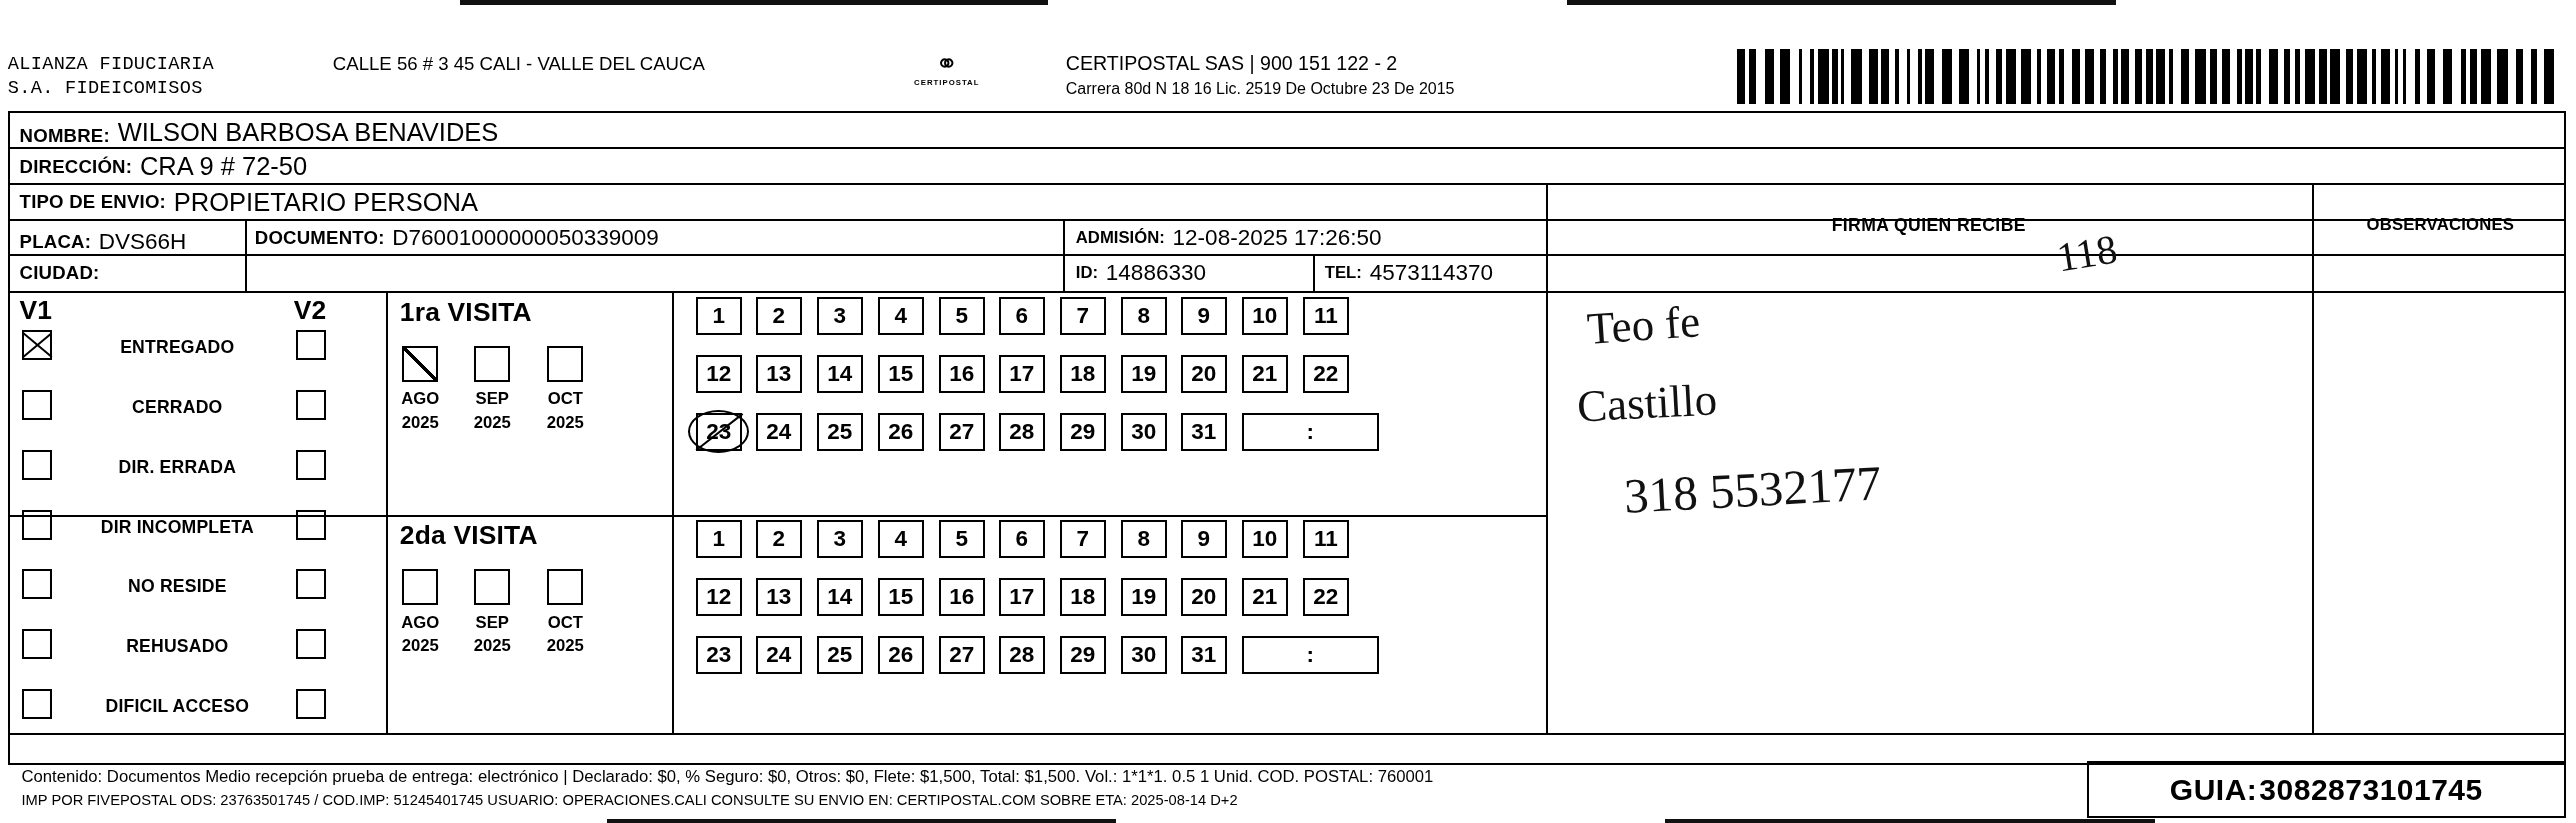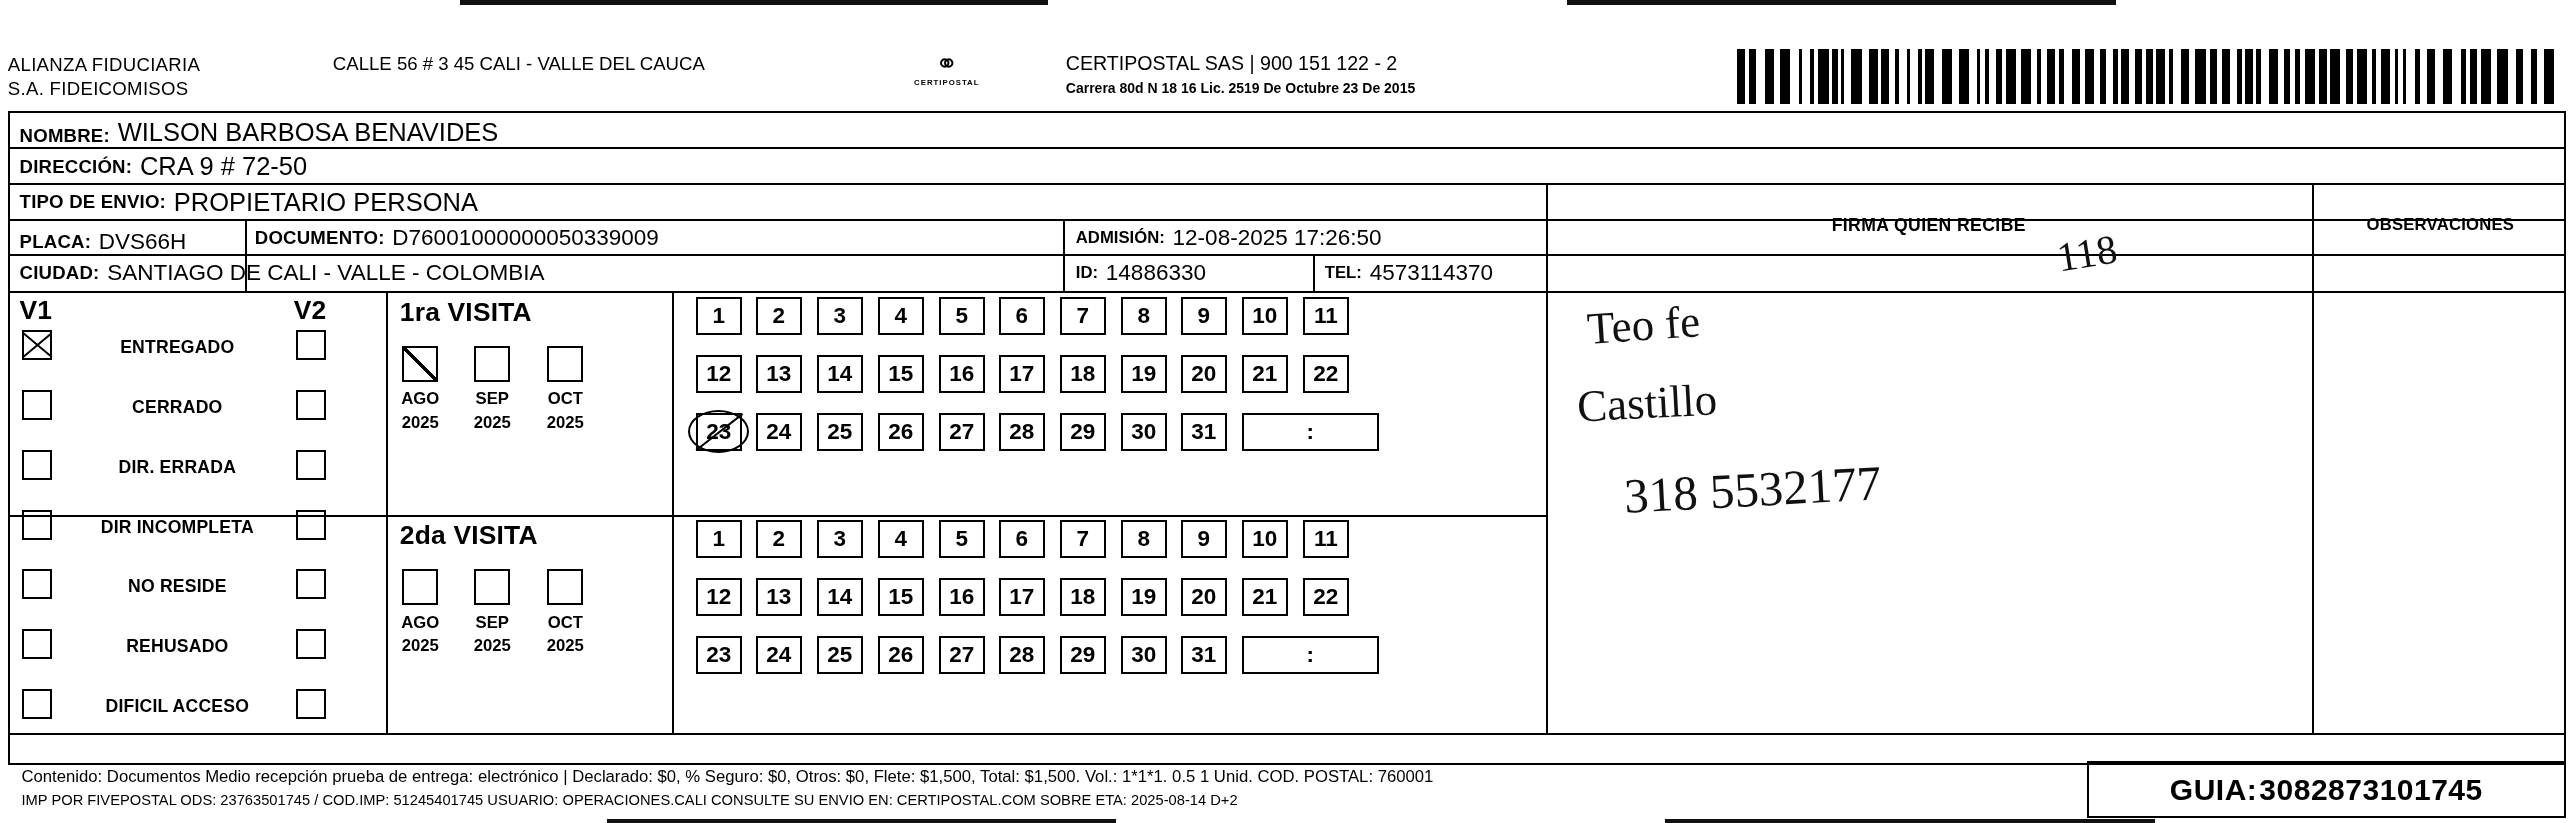--- a/index.html
+++ b/index.html
@@ -5,27 +5,27 @@
   html,body{margin:0;padding:0;background:#fff;}
   body{width:2576px;height:824px;font-family:"Liberation Sans",sans-serif;color:#000;}
   .sheet{position:relative;width:2576px;height:824px;overflow:hidden;}
 
   
   .topmark{position:absolute;top:0;background:#111;height:4.9px;}
 
   
   .header{position:absolute;left:7.8px;top:47px;width:2560px;height:61px;}
   .shipper{position:absolute;left:0;top:5.9px;font-size:18.6px;line-height:24.5px;letter-spacing:0.3px;}
-  .shipper div{white-space:nowrap;}
+  .shipper div{white-space:nowrap;font-family:Liberation Mono, monospace;}
   .nitblock{position:absolute;left:325px;top:3.9px;font-size:18.6px;line-height:26.4px;white-space:nowrap;}
   .logo{position:absolute;left:896px;top:2px;width:86px;height:55px;text-align:center;}
   .logo .mark{font-size:27.4px;line-height:29px;}
   .logo .lbl{font-size:7.8px;letter-spacing:1px;transform:scaleY(.9);}
   .carrier{position:absolute;left:1058px;top:3.9px;font-size:19.6px;line-height:25.5px;white-space:nowrap;}
-  .carrier .c2{font-size:14px;font-weight:bold;}
+  .carrier .c2{font-size:16px;}
   .barcode{position:absolute;left:1729px;top:2px;width:823px;height:55px;}
   .barcode i{position:absolute;top:0;background:#000;height:55px;}
 
   
   .box{position:absolute;left:7.8px;top:111px;width:2558px;height:654px;border:2.4px solid #000;box-sizing:border-box;}
   .hr{position:absolute;left:0;width:100%;height:0;border-top:2.4px solid #000;}
   .vl{position:absolute;width:0;border-left:2.4px solid #000;}
 
   .lbl{font-size:18.6px;font-weight:bold;letter-spacing:0.2px;}
   .lblsm{font-size:16.7px;font-weight:bold;}
@@ -193,21 +193,20 @@
       <span class="valmid">D76001000000050339009</span>
     </div>
     <div class="vl" style="left:1053px;top:106px;height:35px;"></div>
     <div class="cellpad" style="left:1066px;top:109px;height:32px;">
       <span class="lblsm">ADMISIÓN:</span>
       <span class="valmid">12-08-2025 17:26:50</span>
     </div>
 
     <div class="cellpad" style="left:9.8px;top:144px;height:32px;">
       <span class="lbl">CIUDAD:</span>
-      <span class="valmid">SANTIAGO DE CALI - VALLE - COLOMBIA</span>
     </div>
     <div class="vl" style="left:1053px;top:141px;height:37px;"></div>
     <div class="cellpad" style="left:1066px;top:144px;height:32px;">
       <span class="lblsm">ID:</span>
       <span class="valmid">14886330</span>
     </div>
     <div class="vl" style="left:1303px;top:141px;height:37px;"></div>
     <div class="cellpad" style="left:1315px;top:144px;height:32px;">
       <span class="lblsm">TEL:</span>
       <span class="valmid">4573114370</span>

